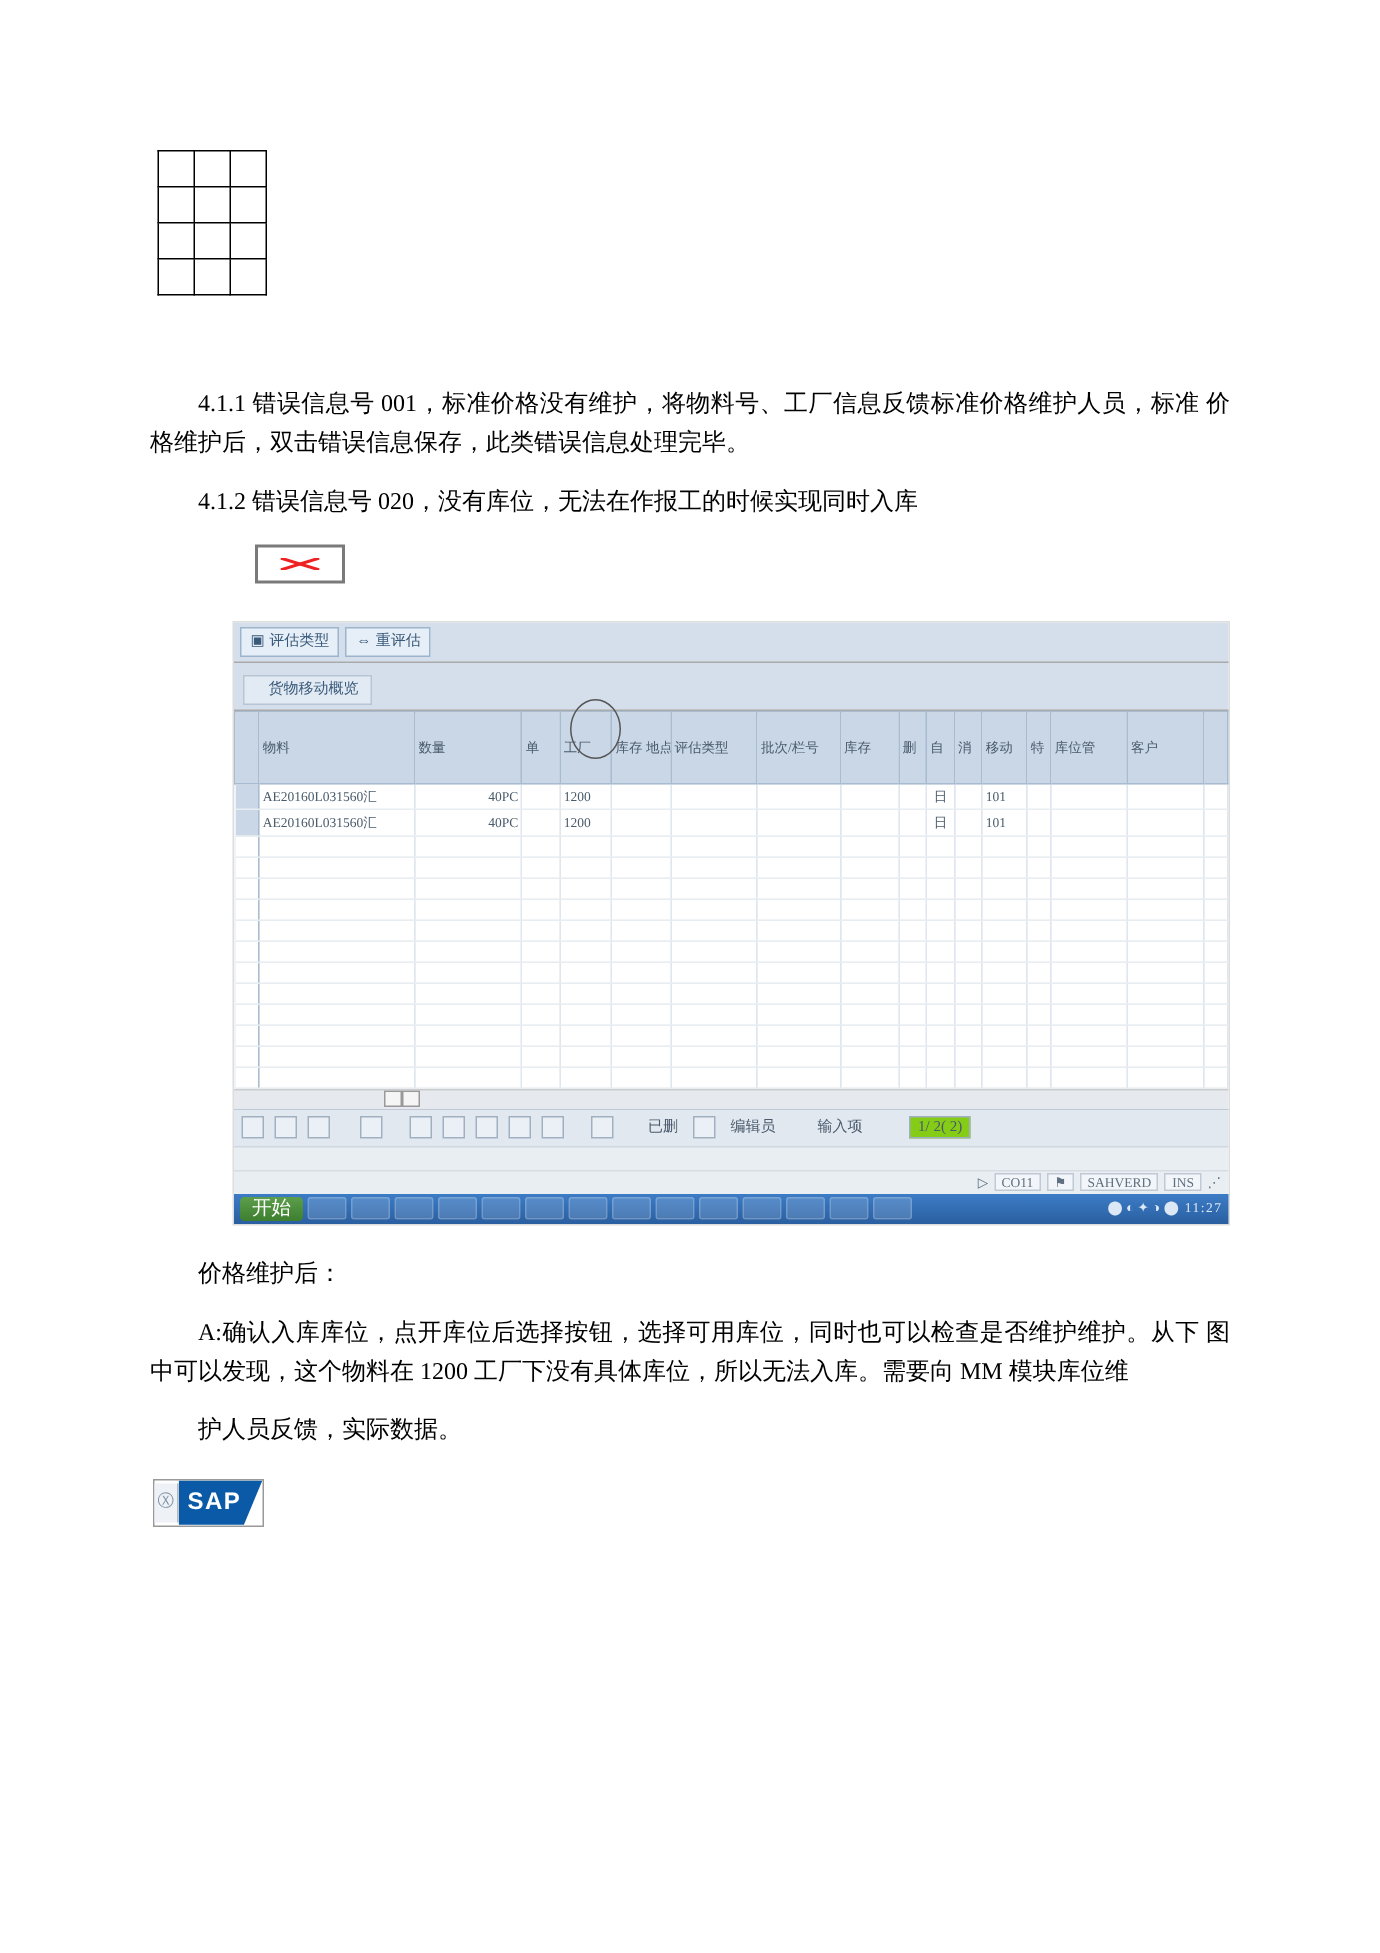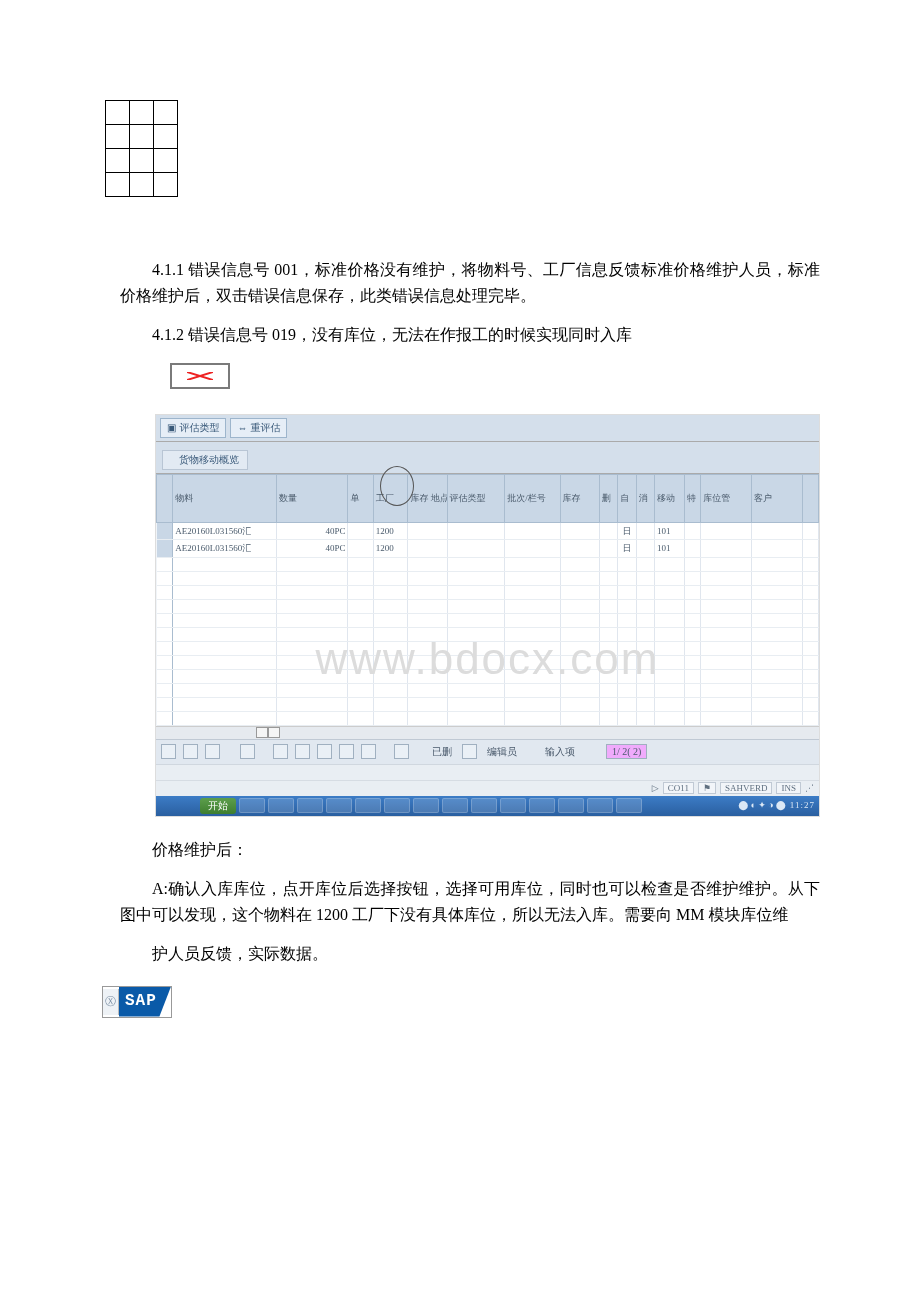--- a/index.html
+++ b/index.html
@@ -25,21 +25,20 @@
       border: 1px solid #000;
       width: 24px;
       height: 24px;
     }
     .para {
       margin-bottom: 14px;
       text-align: justify;
     }
     .indent {
       text-indent: 2em;
-      margin-left: 20px;
     }
     .red-icon {
       width: 60px;
       height: 26px;
       border: 2px solid #7a7a7a;
       display: flex;
       align-items: center;
       justify-content: center;
       margin: 15px 0 25px 70px;
       background: #fff;
@@ -186,21 +185,21 @@
       border: 1px solid #a0b0c0;
       background: #eaf0f6;
     }
     .sap-btoolbar-label {
       font-size: 10px;
       color: #4a5a6c;
       padding: 0 3px;
     }
     .sap-btoolbar-field {
       border: 1px solid #a0b0c0;
-      background: #f0abfc;
+      background: #84cc16;
       font-size: 10px;
       color: #4a5a6c;
       padding: 0 5px;
       height: 15px;
       display: inline-flex;
       align-items: center;
     }
     .sap-msg-bar {
       background: #e9eef3;
       height: 16px;
@@ -230,27 +229,26 @@
       background: linear-gradient(#3c7cc6, #2a5fa0);
       height: 20px;
       display: flex;
       align-items: center;
       padding: 0 4px;
       gap: 3px;
     }
     .tb-start {
       background: linear-gradient(#5c9e4c, #3e7e2f);
       color: #fff;
-      font-size: 10px;
+      font-size: 13px;
       padding: 1px 8px;
       border-radius: 3px;
       height: 16px;
       display: flex;
       align-items: center;
-      margin-left: 40px;
     }
     .tb-item {
       background: rgba(255,255,255,0.15);
       border: 1px solid rgba(255,255,255,0.2);
       height: 15px;
       width: 26px;
       border-radius: 2px;
     }
     .tb-right {
       margin-left: auto;
@@ -278,21 +276,21 @@
       align-items: center;
       justify-content: center;
       font-size: 11px;
       color: #7b8fa4;
       border-right: 1px solid #bbb;
     }
     .sap-logo {
       background: linear-gradient(135deg, #0a5aa8, #0a5aa8);
       position: relative;
       color: #fff;
-      font-family: Liberation Mono, monospace;
+      font-family: Liberation Sans, sans-serif;
       font-weight: bold;
       font-size: 16px;
       padding: 2px 14px 2px 6px;
       letter-spacing: 1px;
       clip-path: polygon(0 0, 100% 0, 78% 100%, 0 100%);
     }
   </style>
 </head>
 <body>
 
@@ -318,21 +316,21 @@
   <tr>
         <td></td>
         <td></td>
         <td></td>
       </tr>
 </tbody>
   </table>
 
 <p class="para indent">4.1.1 错误信息号 001，标准价格没有维护，将物料号、工厂信息反馈标准价格维护人员，标准 价格维护后，双击错误信息保存，此类错误信息处理完毕。</p>
 
-<p class="para indent">4.1.2 错误信息号 019，没有库位，无法在作报工的时候实现同时入库</p>
+<p class="para indent">4.1.2 错误信息号 020，没有库位，无法在作报工的时候实现同时入库</p>
 
 <div class="red-icon">
   <svg class="red-icon-inner" viewBox="0 0 26 8">
     <rect x="0" y="0" width="26" height="8" fill="#fff"></rect>
     <line x1="0" y1="0" x2="26" y2="8" stroke="#e22" stroke-width="2"></line>
     <line x1="0" y1="8" x2="26" y2="0" stroke="#e22" stroke-width="2"></line>
   </svg>
 </div>
 
 <div class="sap-area">
@@ -346,21 +344,20 @@
       <span>⇔</span>
       <span>重评估</span>
     </div>
   </div>
 
   <div class="sap-ov-title">
     <div class="sap-ov-title-inner">货物移动概览</div>
   </div>
 
   <div class="sap-table-wrap">
-    <div class="watermark">www.bdocx.com</div>
     <div class="ellipse"></div>
     <table class="sap-table">
       <colgroup>
         <col style="width:14px">
         <col style="width:90px">
         <col style="width:62px">
         <col style="width:22px">
         <col style="width:30px">
         <col style="width:34px">
         <col style="width:50px">

